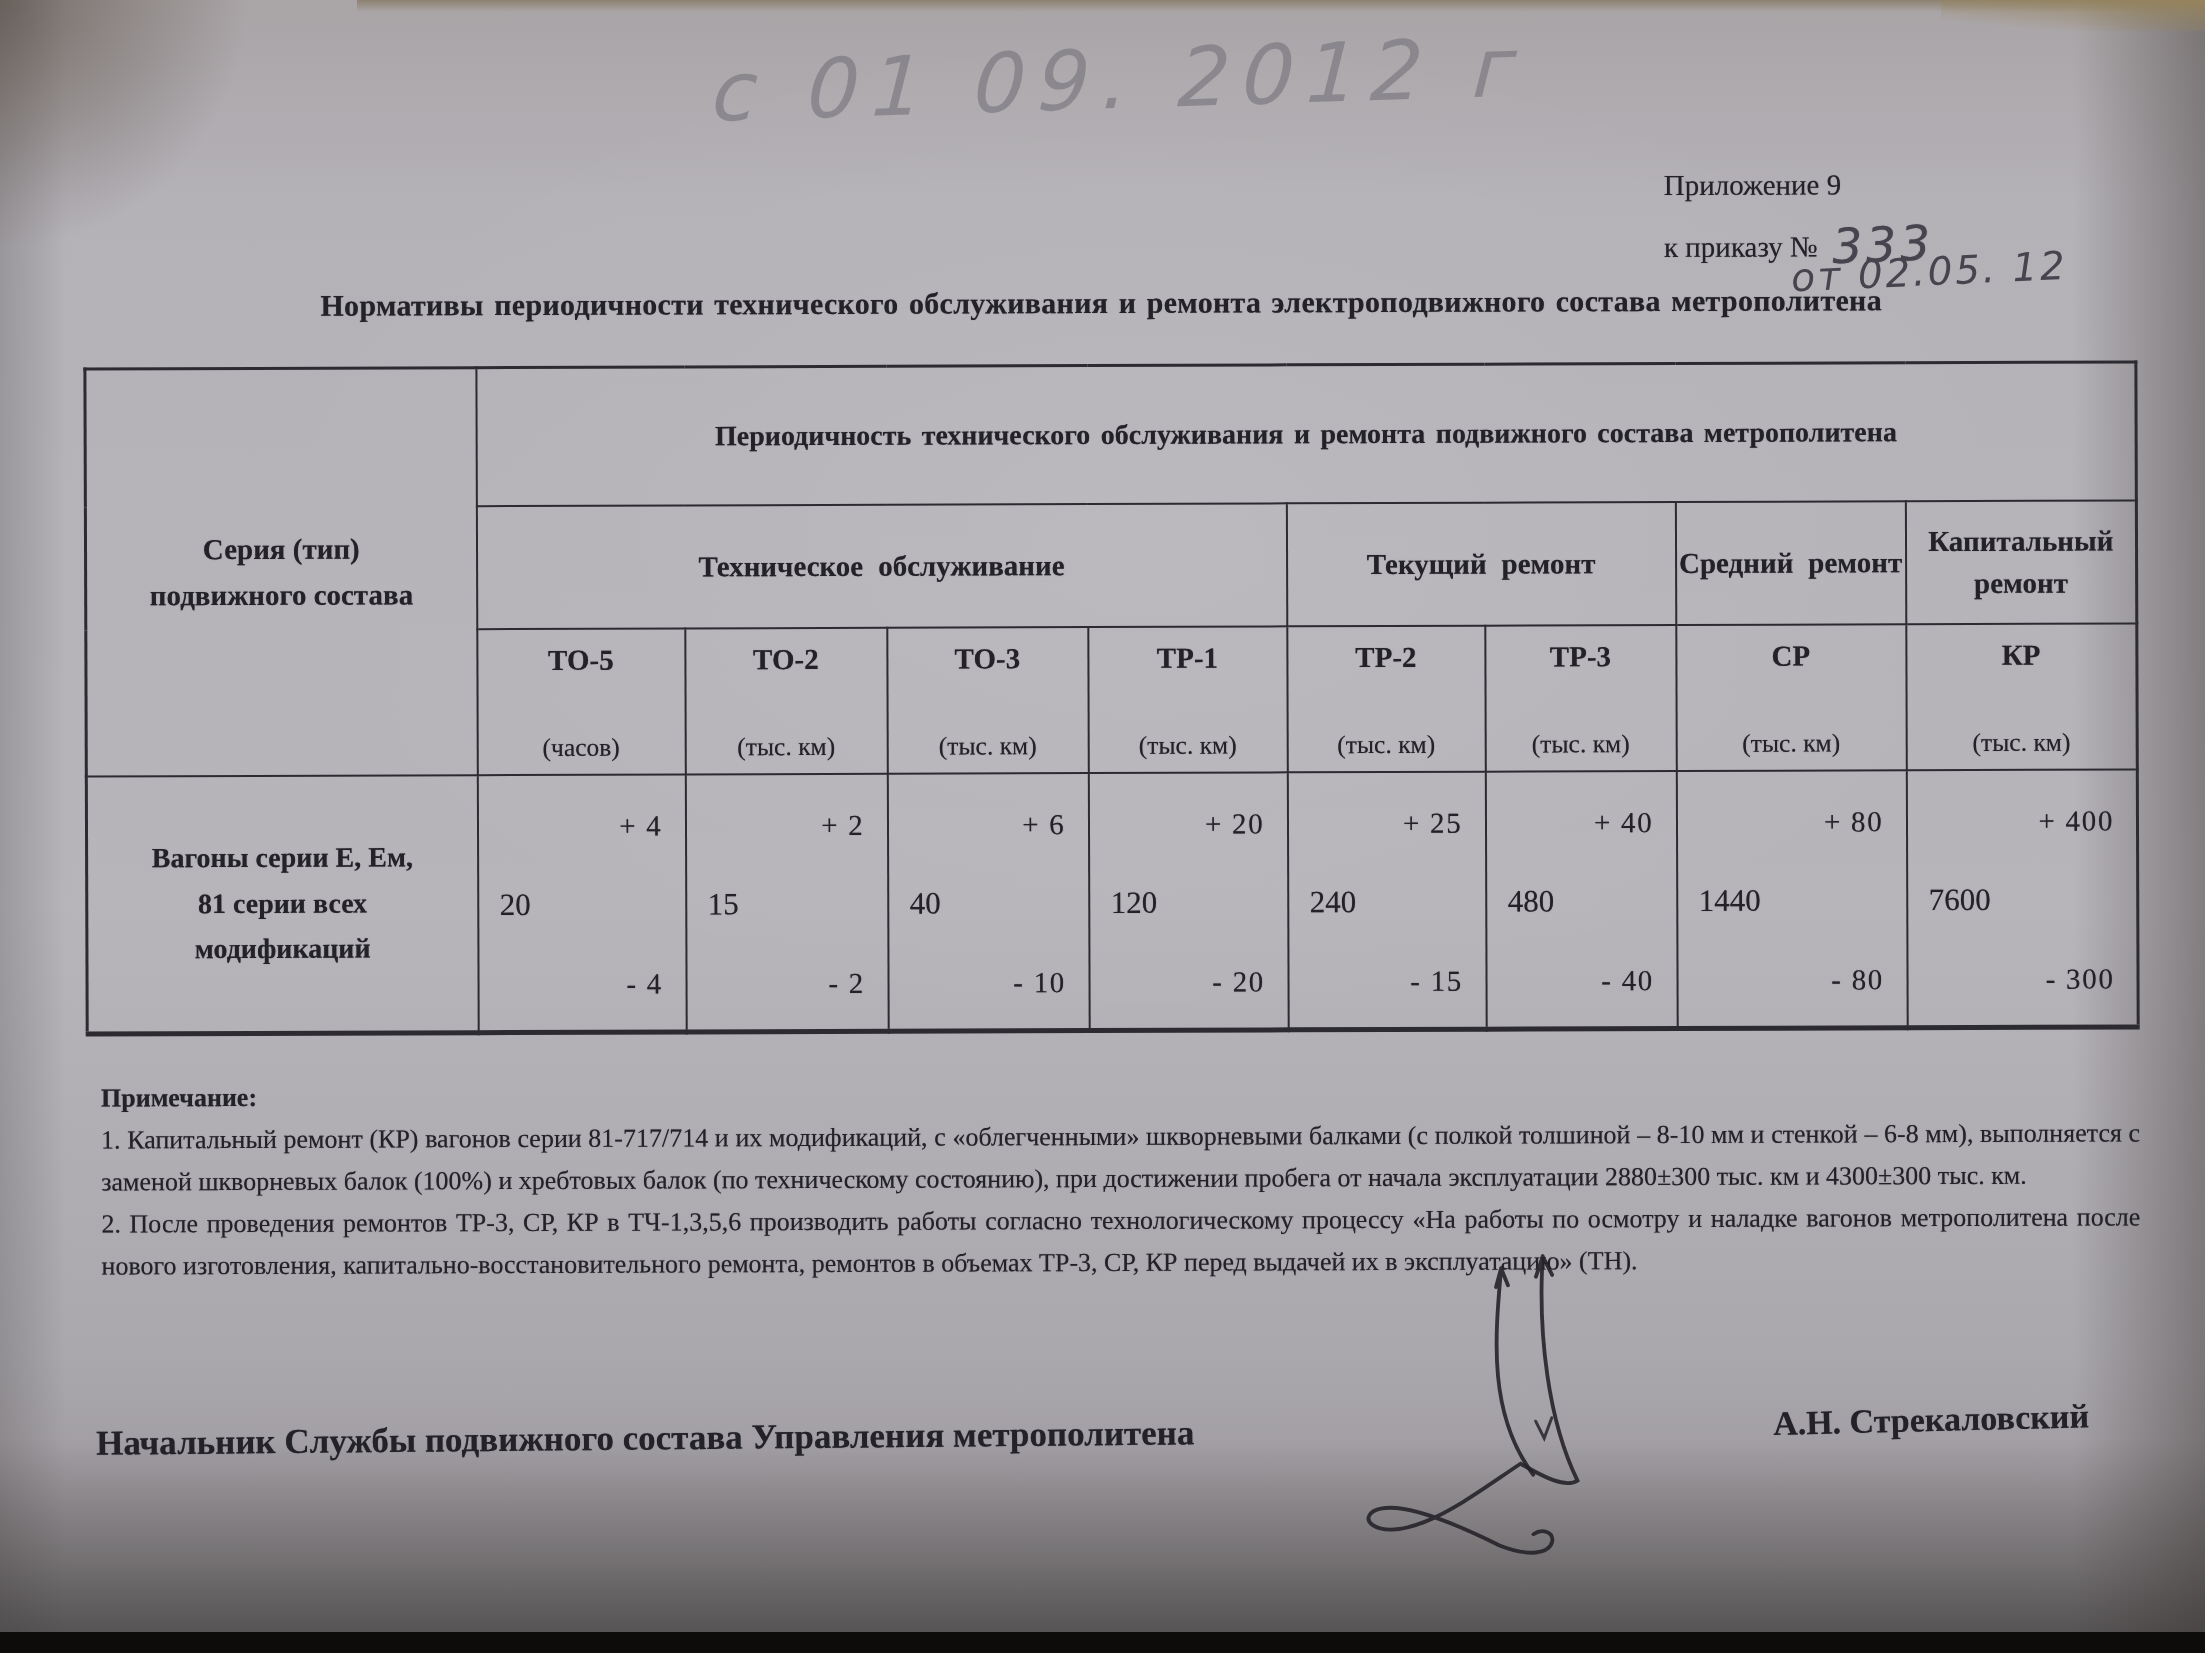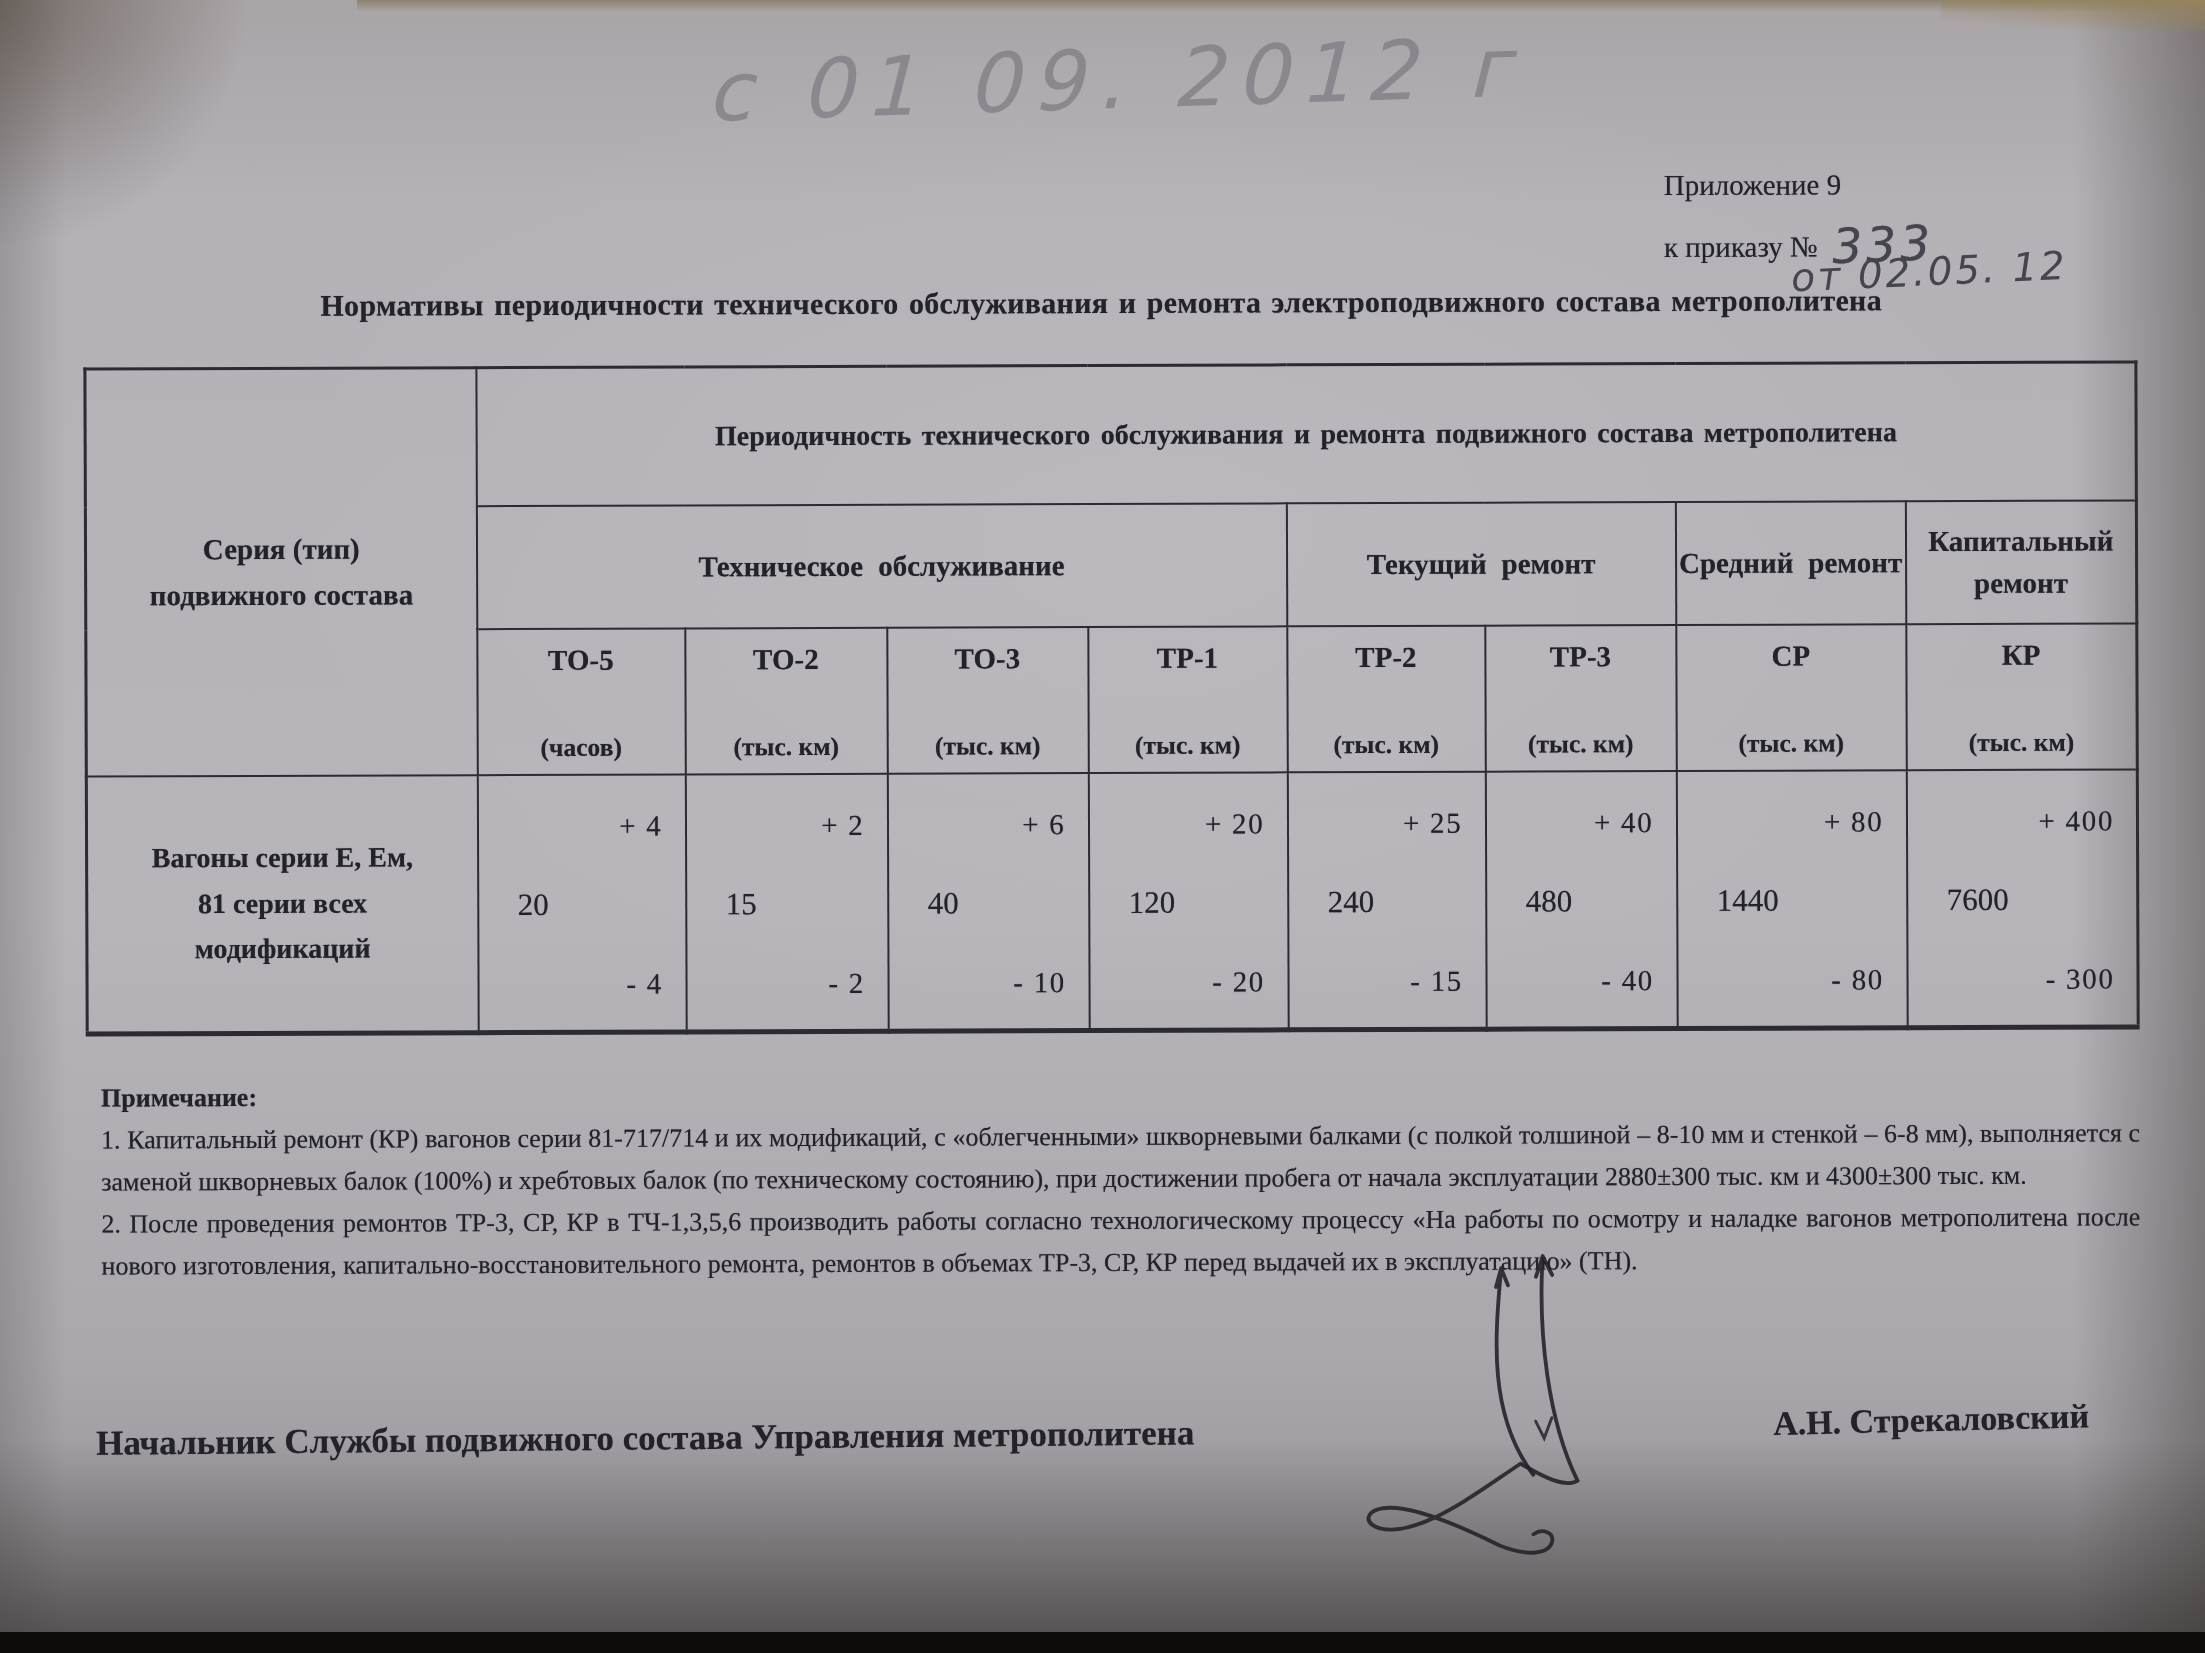--- a/index.html
+++ b/index.html
@@ -39,28 +39,28 @@
   th.col1{border-right-width:3.4px;font-size:29px;font-weight:bold;text-align:center;
     white-space:pre-line;line-height:1.6;}
   th.span-h{border-bottom-width:4.3px;font-size:28px;font-weight:bold;text-align:center;
     word-spacing:3.4px;padding:0 34px;}
   th.grp{border-bottom-width:3.4px;font-size:29px;font-weight:bold;text-align:center;
     word-spacing:7.7px;line-height:1.45;padding:0 10.2px;}
   th.sub{border-bottom-width:5.1px;}
   .subwrap{height:119px;display:flex;flex-direction:column;justify-content:space-between;
     align-items:center;padding:10.2px 0 6.8px;}
   .subwrap .code{font-size:29px;font-weight:bold;}
-  .subwrap .unit{font-size:25.5px;font-weight:bold;text-align:right;}
+  .subwrap .unit{font-size:25.5px;font-weight:normal;text-align:right;}
   td.rowlab{font-size:28px;font-weight:bold;text-align:center;white-space:pre-line;
     line-height:1.62;padding:0 24px;}
   td.val{height:254px;}
   .valwrap{height:100%;box-sizing:border-box;display:flex;flex-direction:column;
     justify-content:space-between;padding:34px 22px 29px 0;font-size:31px;}
   .valwrap .plus,.valwrap .minus{align-self:flex-end;font-size:29px;letter-spacing:1.7px;}
-  .valwrap .base{align-self:flex-start;margin-left:39px;}
+  .valwrap .base{align-self:flex-start;margin-left:21px;}
   .notes{position:absolute;left:100px;top:1074px;width:2039px;font-size:26px;
     line-height:1.62;text-align:justify;}
   .notes .nh{font-weight:bold;font-size:26px;text-align:left;}
   .notes p{margin:0;}
   .sig{position:absolute;left:1327px;top:1217px;}
   .foot-pos{position:absolute;left:94px;top:1417px;font-size:35px;font-weight:bold;
     transform:rotate(-0.35deg);white-space:nowrap;}
   .foot-name{position:absolute;left:1771px;top:1404px;font-size:34px;font-weight:bold;
     transform:rotate(-1.2deg);white-space:nowrap;}
 </style>

